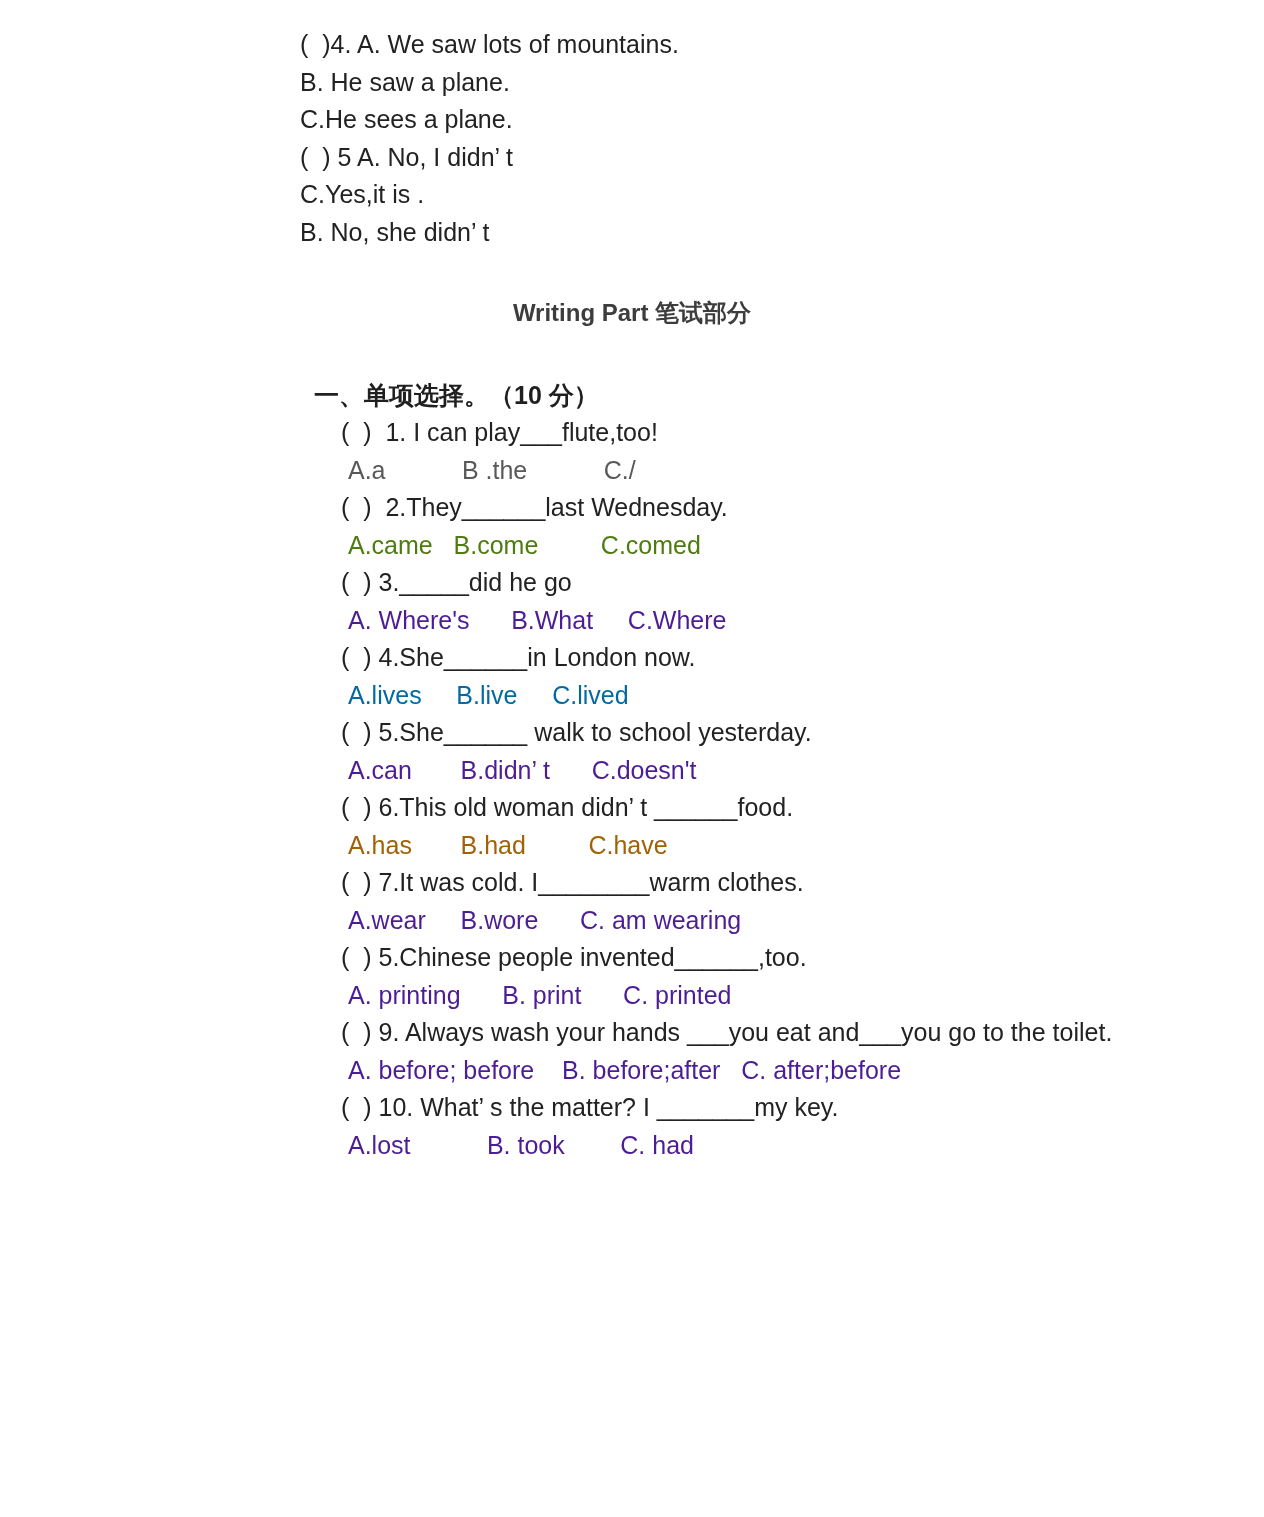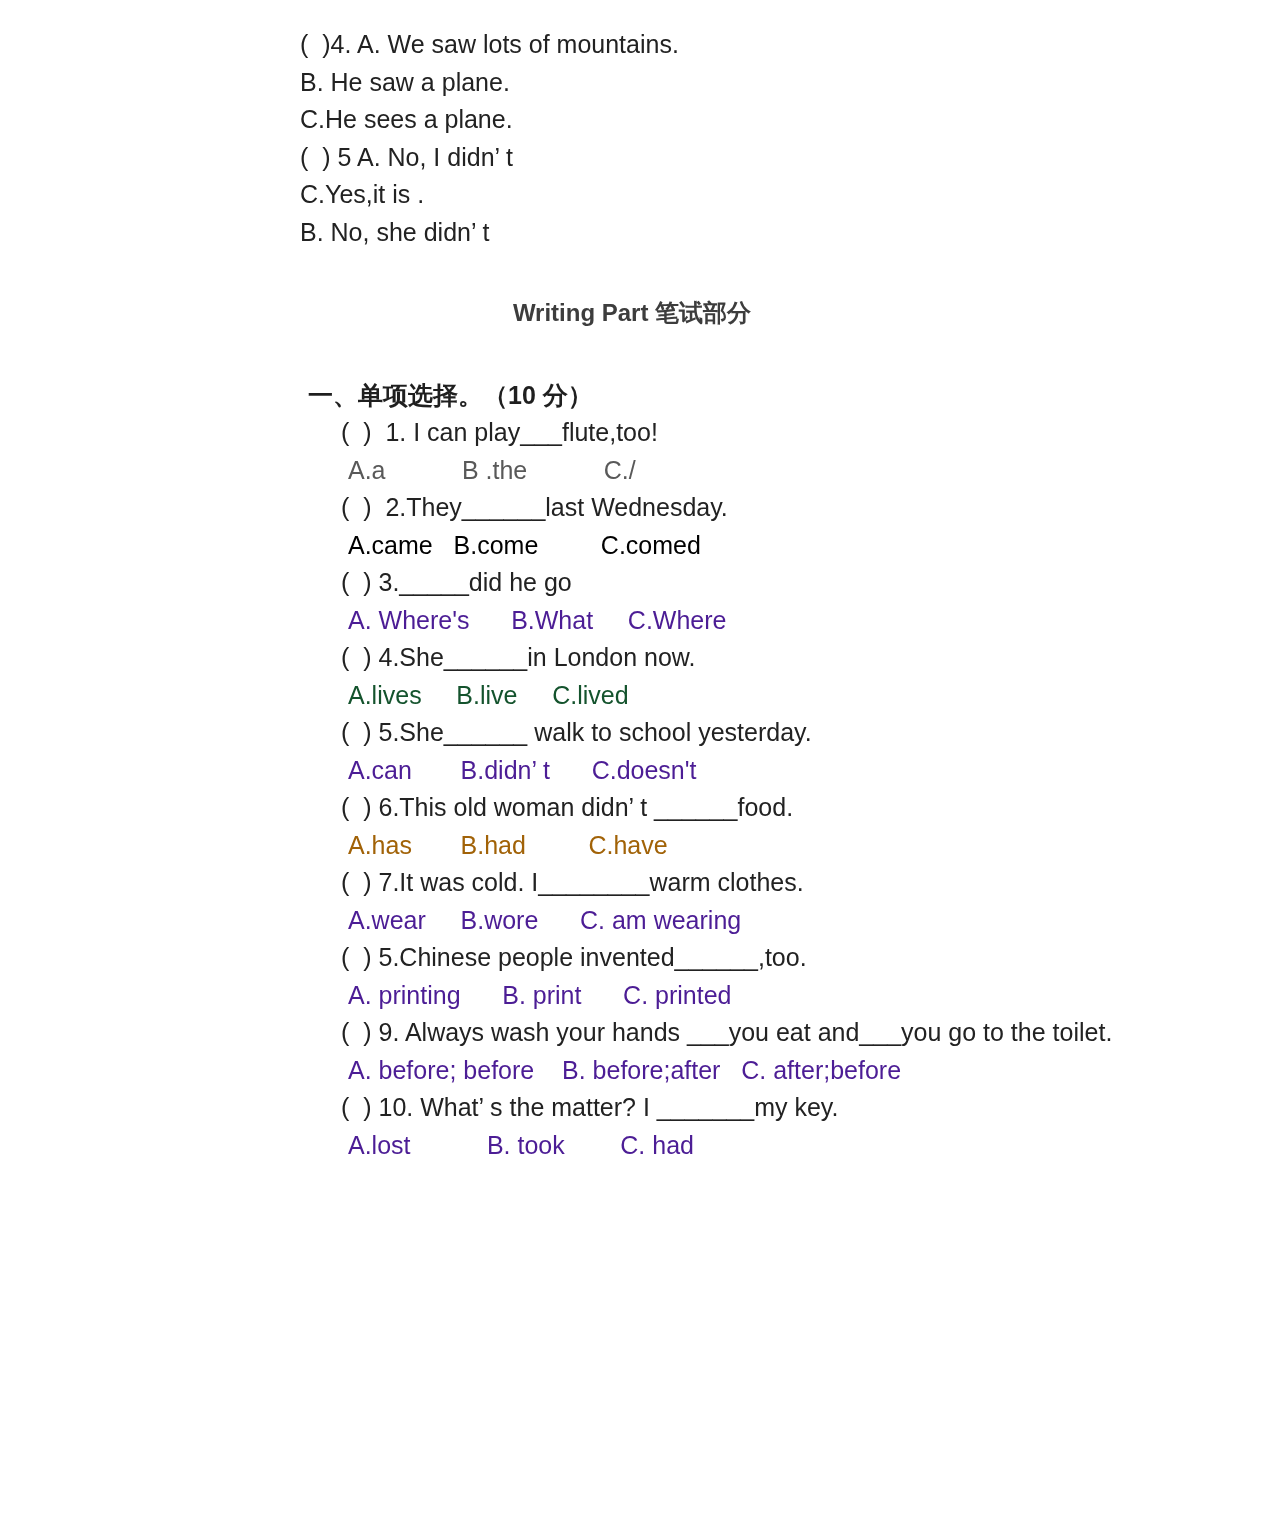--- a/index.html
+++ b/index.html
@@ -24,20 +24,21 @@
     font-weight: 700;
     font-size: 24px;
     color: #3d3d3d;
     white-space: pre-wrap;
   }
   .section-title {
     padding-left: 188px;
     font-weight: 700;
     color: #1f1f1f;
     white-space: pre-wrap;
+    margin-left: 6px;
   }
   .q-line { padding-left: 188px; white-space: pre-wrap; margin-left: 33px; }
   .opt-line { padding-left: 228px; white-space: pre-wrap; color: #4c1d95; }
   .opt-muted { color: #595959; }
 </style>
 </head>
 <body>
 
 <div class="page" style="background: rgb(255, 255, 255); color: rgb(34, 34, 34);">
 
@@ -54,29 +55,29 @@
 
   <div class="section-title">一、单项选择。（10 分）</div>
 
   <div id="questions">
       <div class="question">
         <div class="q-line">(  )  1. I can play___flute,too!</div>
         <div class="opt-line opt-muted" style="color: rgb(89, 89, 89);">A.a           B .the           C./</div>
       </div>
       <div class="question">
         <div class="q-line">(  )  2.They______last Wednesday.</div>
-        <div class="opt-line opt-muted" style="color: #000000;">A.came   B.come         C.comed</div>
+        <div class="opt-line opt-muted" style="color: #4d7c0f;">A.came   B.come         C.comed</div>
       </div>
       <div class="question">
         <div class="q-line">(  ) 3._____did he go</div>
         <div class="opt-line">A. Where's      B.What     C.Where</div>
       </div>
       <div class="question">
         <div class="q-line">(  ) 4.She______in London now.</div>
-        <div class="opt-line opt-muted" style="color: #14532d;">A.lives     B.live     C.lived</div>
+        <div class="opt-line opt-muted" style="color: #0369a1;">A.lives     B.live     C.lived</div>
       </div>
       <div class="question">
         <div class="q-line">(  ) 5.She______ walk to school yesterday.</div>
         <div class="opt-line">A.can       B.didn’ t      C.doesn't</div>
       </div>
       <div class="question">
         <div class="q-line">(  ) 6.This old woman didn’ t ______food.</div>
         <div class="opt-line opt-muted" style="color: #a16207;">A.has       B.had         C.have</div>
       </div>
       <div class="question">

